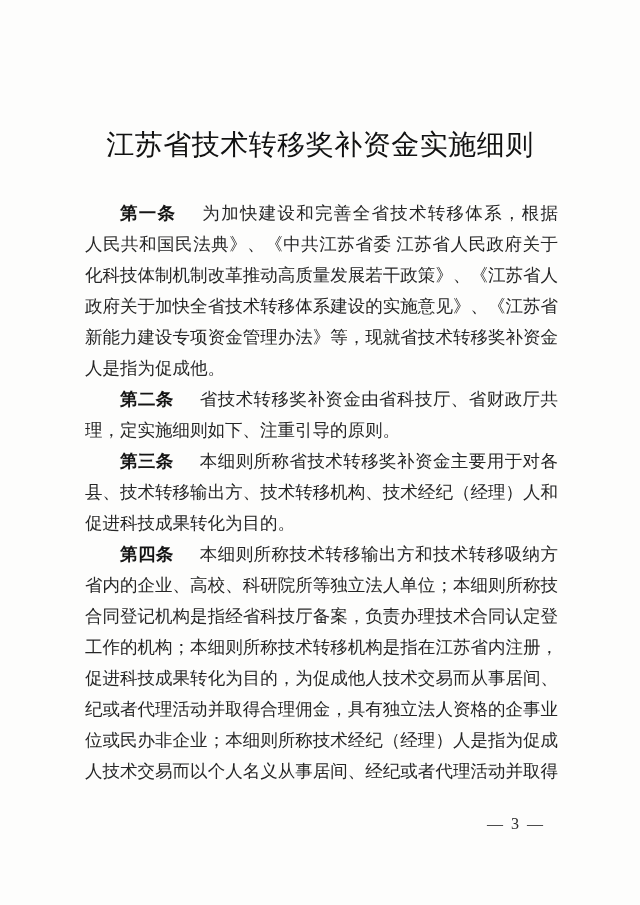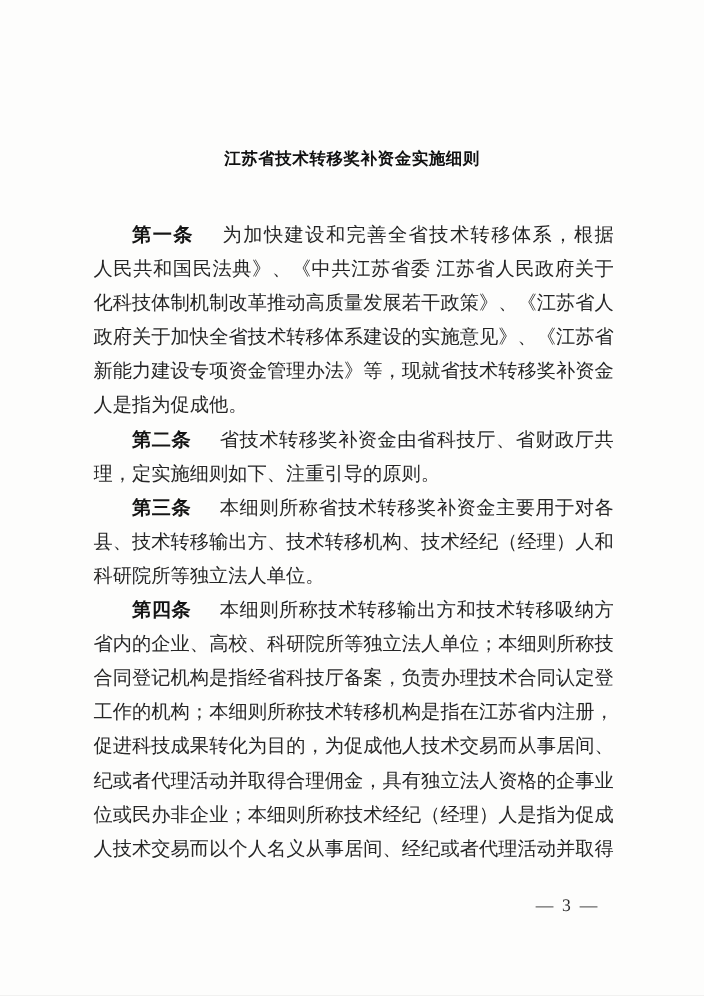--- a/index.html
+++ b/index.html
@@ -16,22 +16,22 @@
     font-family: "Liberation Serif", "DejaVu Serif", serif;
     color: #262626;
     overflow: hidden;
   }
   .doc-title {
     position: absolute;
     top: 128px;
     left: 0;
     right: 0;
     text-align: center;
-    font-size: 15px;
-    font-weight: bold;
+    font-size: 28px;
+    font-weight: normal;
     color: #111;
     letter-spacing: 0.5px;
     line-height: 34px;
   }
   .body-text {
     position: absolute;
     left: 85px;
     top: 198px;
     width: 473px;
     font-size: 17.5px;
@@ -79,21 +79,21 @@
     <div class="line">化科技体制机制改革推动高质量发展若干政策》、《江苏省人民</div>
     <div class="line">政府关于加快全省技术转移体系建设的实施意见》、《江苏省创</div>
     <div class="line">新能力建设专项资金管理办法》等，现就省技术转移奖补资金制</div>
     <div class="line last">人是指为促成他。</div>
 
     <div class="line first"><span class="label">第二条</span><span>省技术转移奖补资金由省科技厅、省财政厅共同管</span></div>
     <div class="line last">理，定实施细则如下、注重引导的原则。</div>
 
     <div class="line first"><span class="label">第三条</span><span>本细则所称省技术转移奖补资金主要用于对各市</span></div>
     <div class="line">县、技术转移输出方、技术转移机构、技术经纪（经理）人和技</div>
-    <div class="line last">科研院所等独立法人单位。</div>
+    <div class="line last">促进科技成果转化为目的。</div>
 
     <div class="line first"><span class="label">第四条</span><span>本细则所称技术转移输出方和技术转移吸纳方是指</span></div>
     <div class="line">省内的企业、高校、科研院所等独立法人单位；本细则所称技术</div>
     <div class="line">合同登记机构是指经省科技厅备案，负责办理技术合同认定登记</div>
     <div class="line">工作的机构；本细则所称技术转移机构是指在江苏省内注册，以</div>
     <div class="line">促进科技成果转化为目的，为促成他人技术交易而从事居间、经</div>
     <div class="line">纪或者代理活动并取得合理佣金，具有独立法人资格的企事业单</div>
     <div class="line">位或民办非企业；本细则所称技术经纪（经理）人是指为促成他</div>
     <div class="line">人技术交易而以个人名义从事居间、经纪或者代理活动并取得合</div>
 

